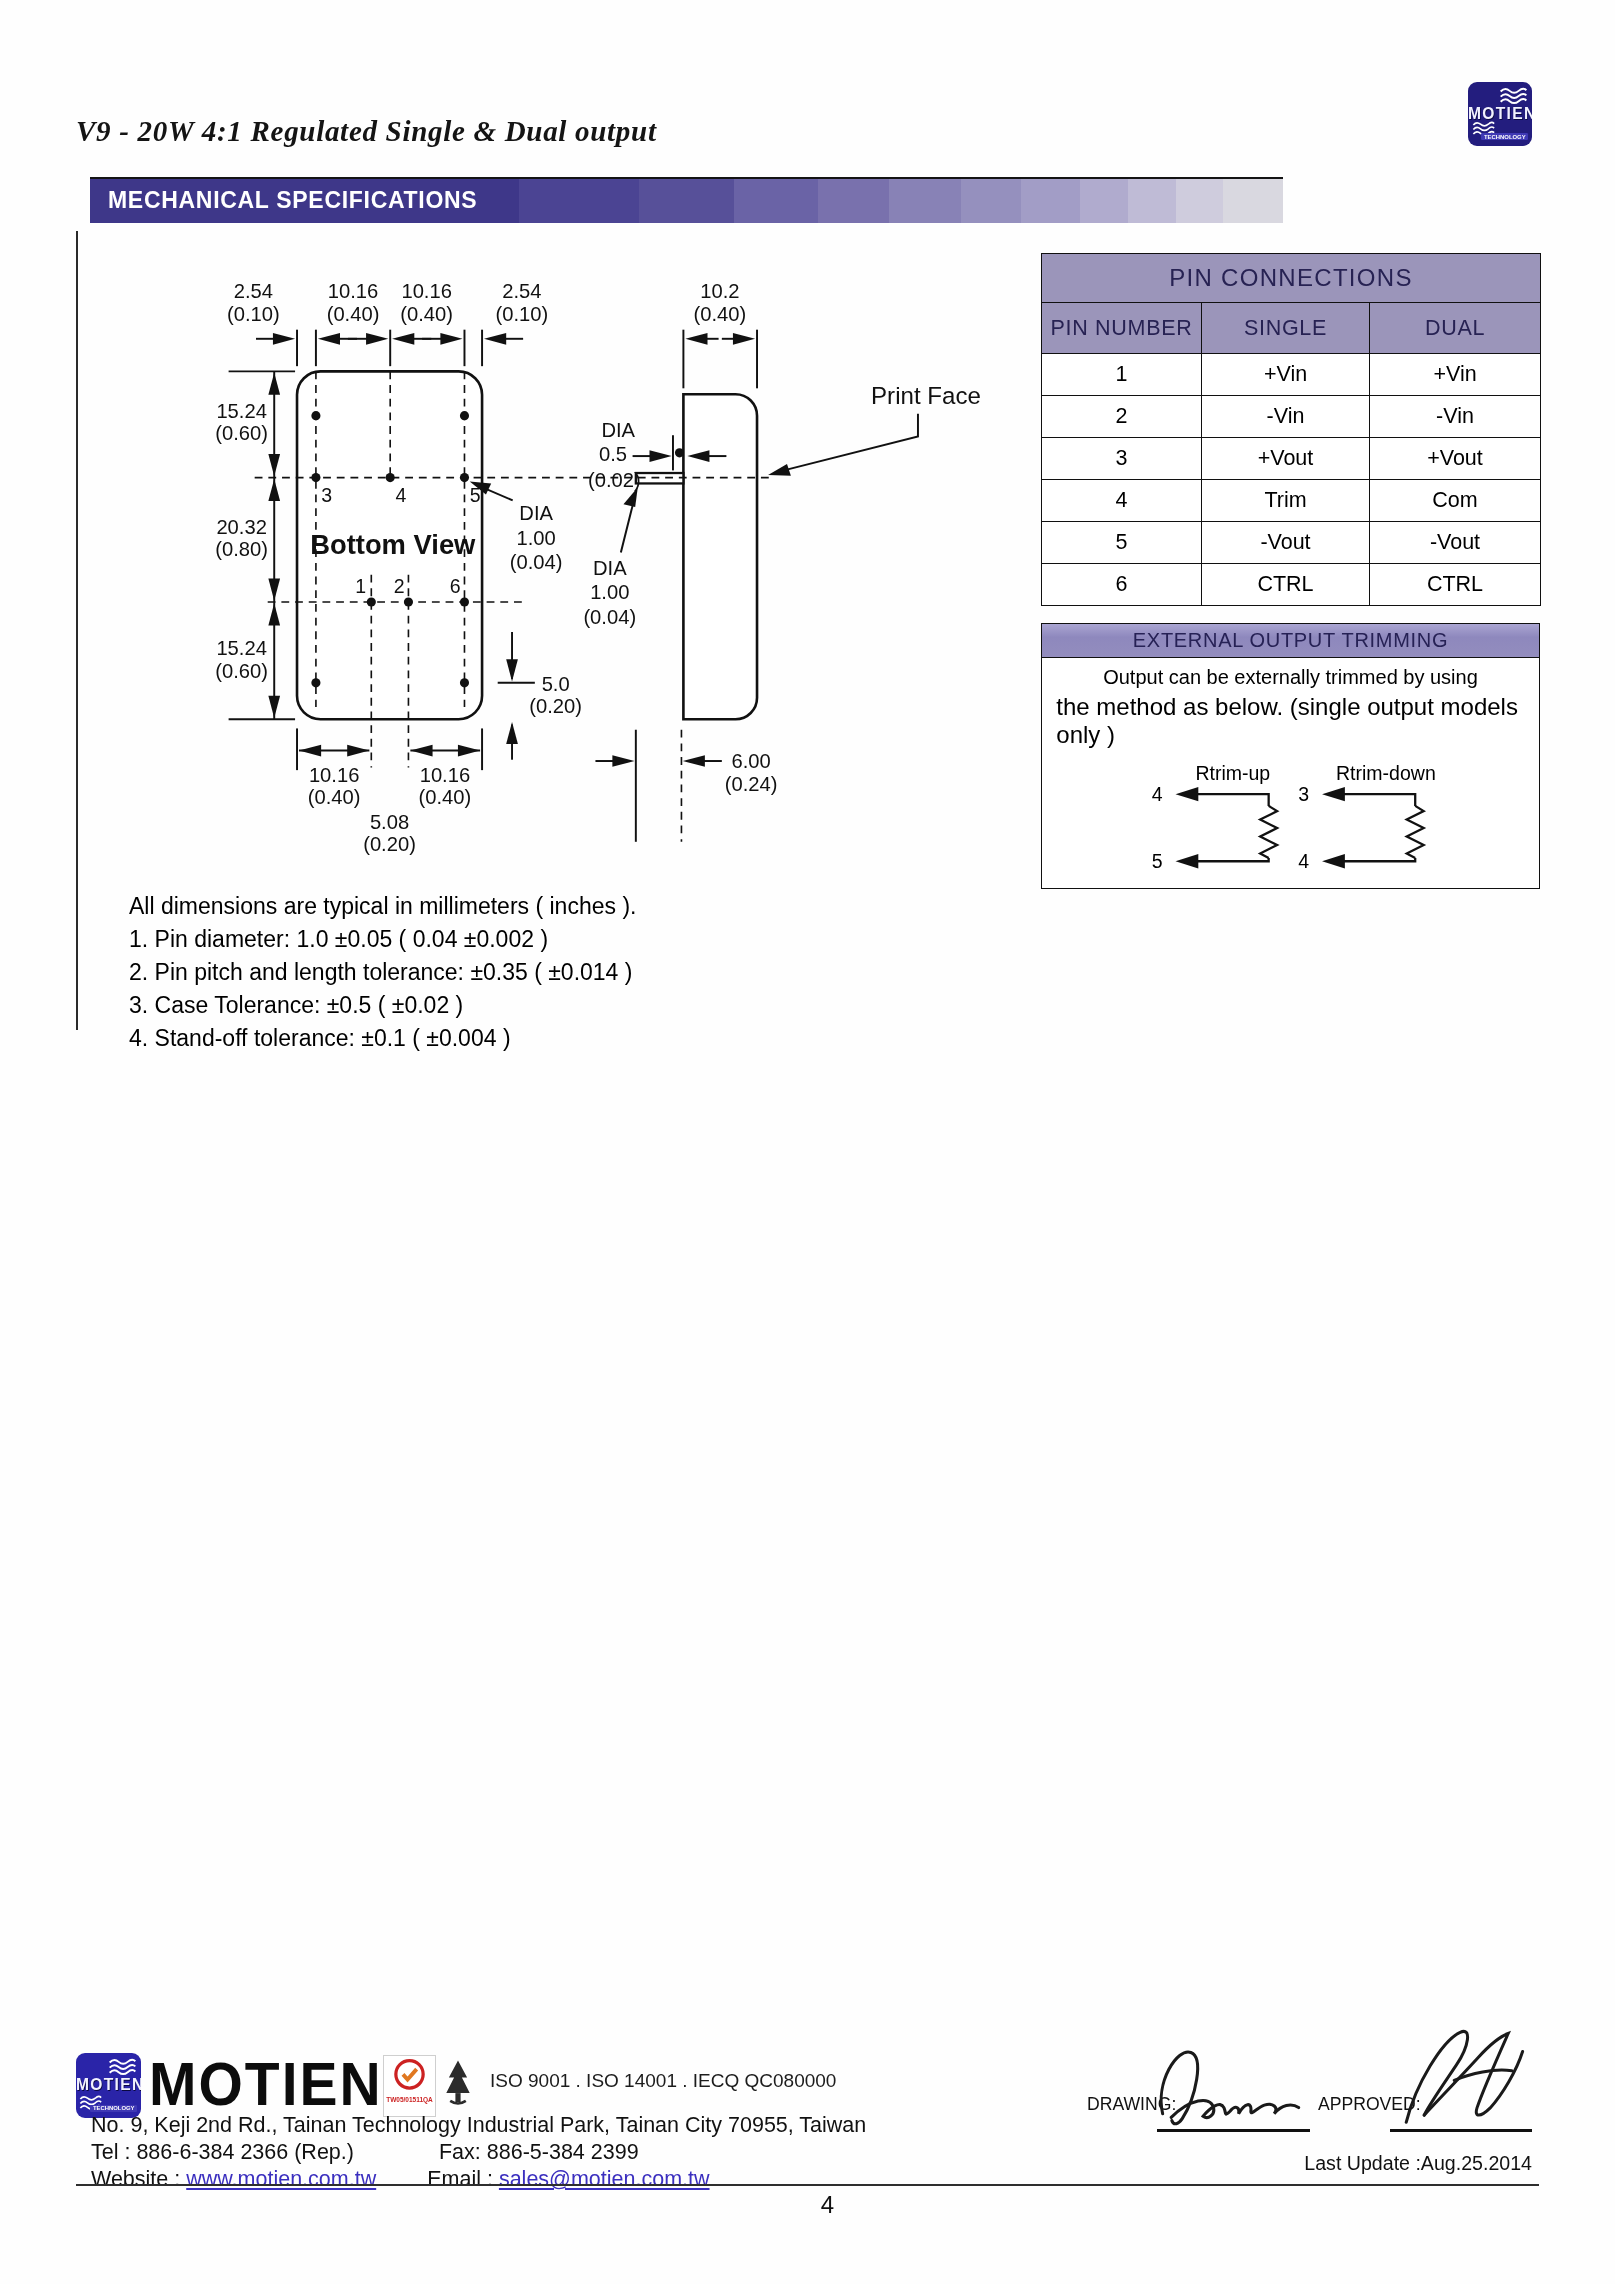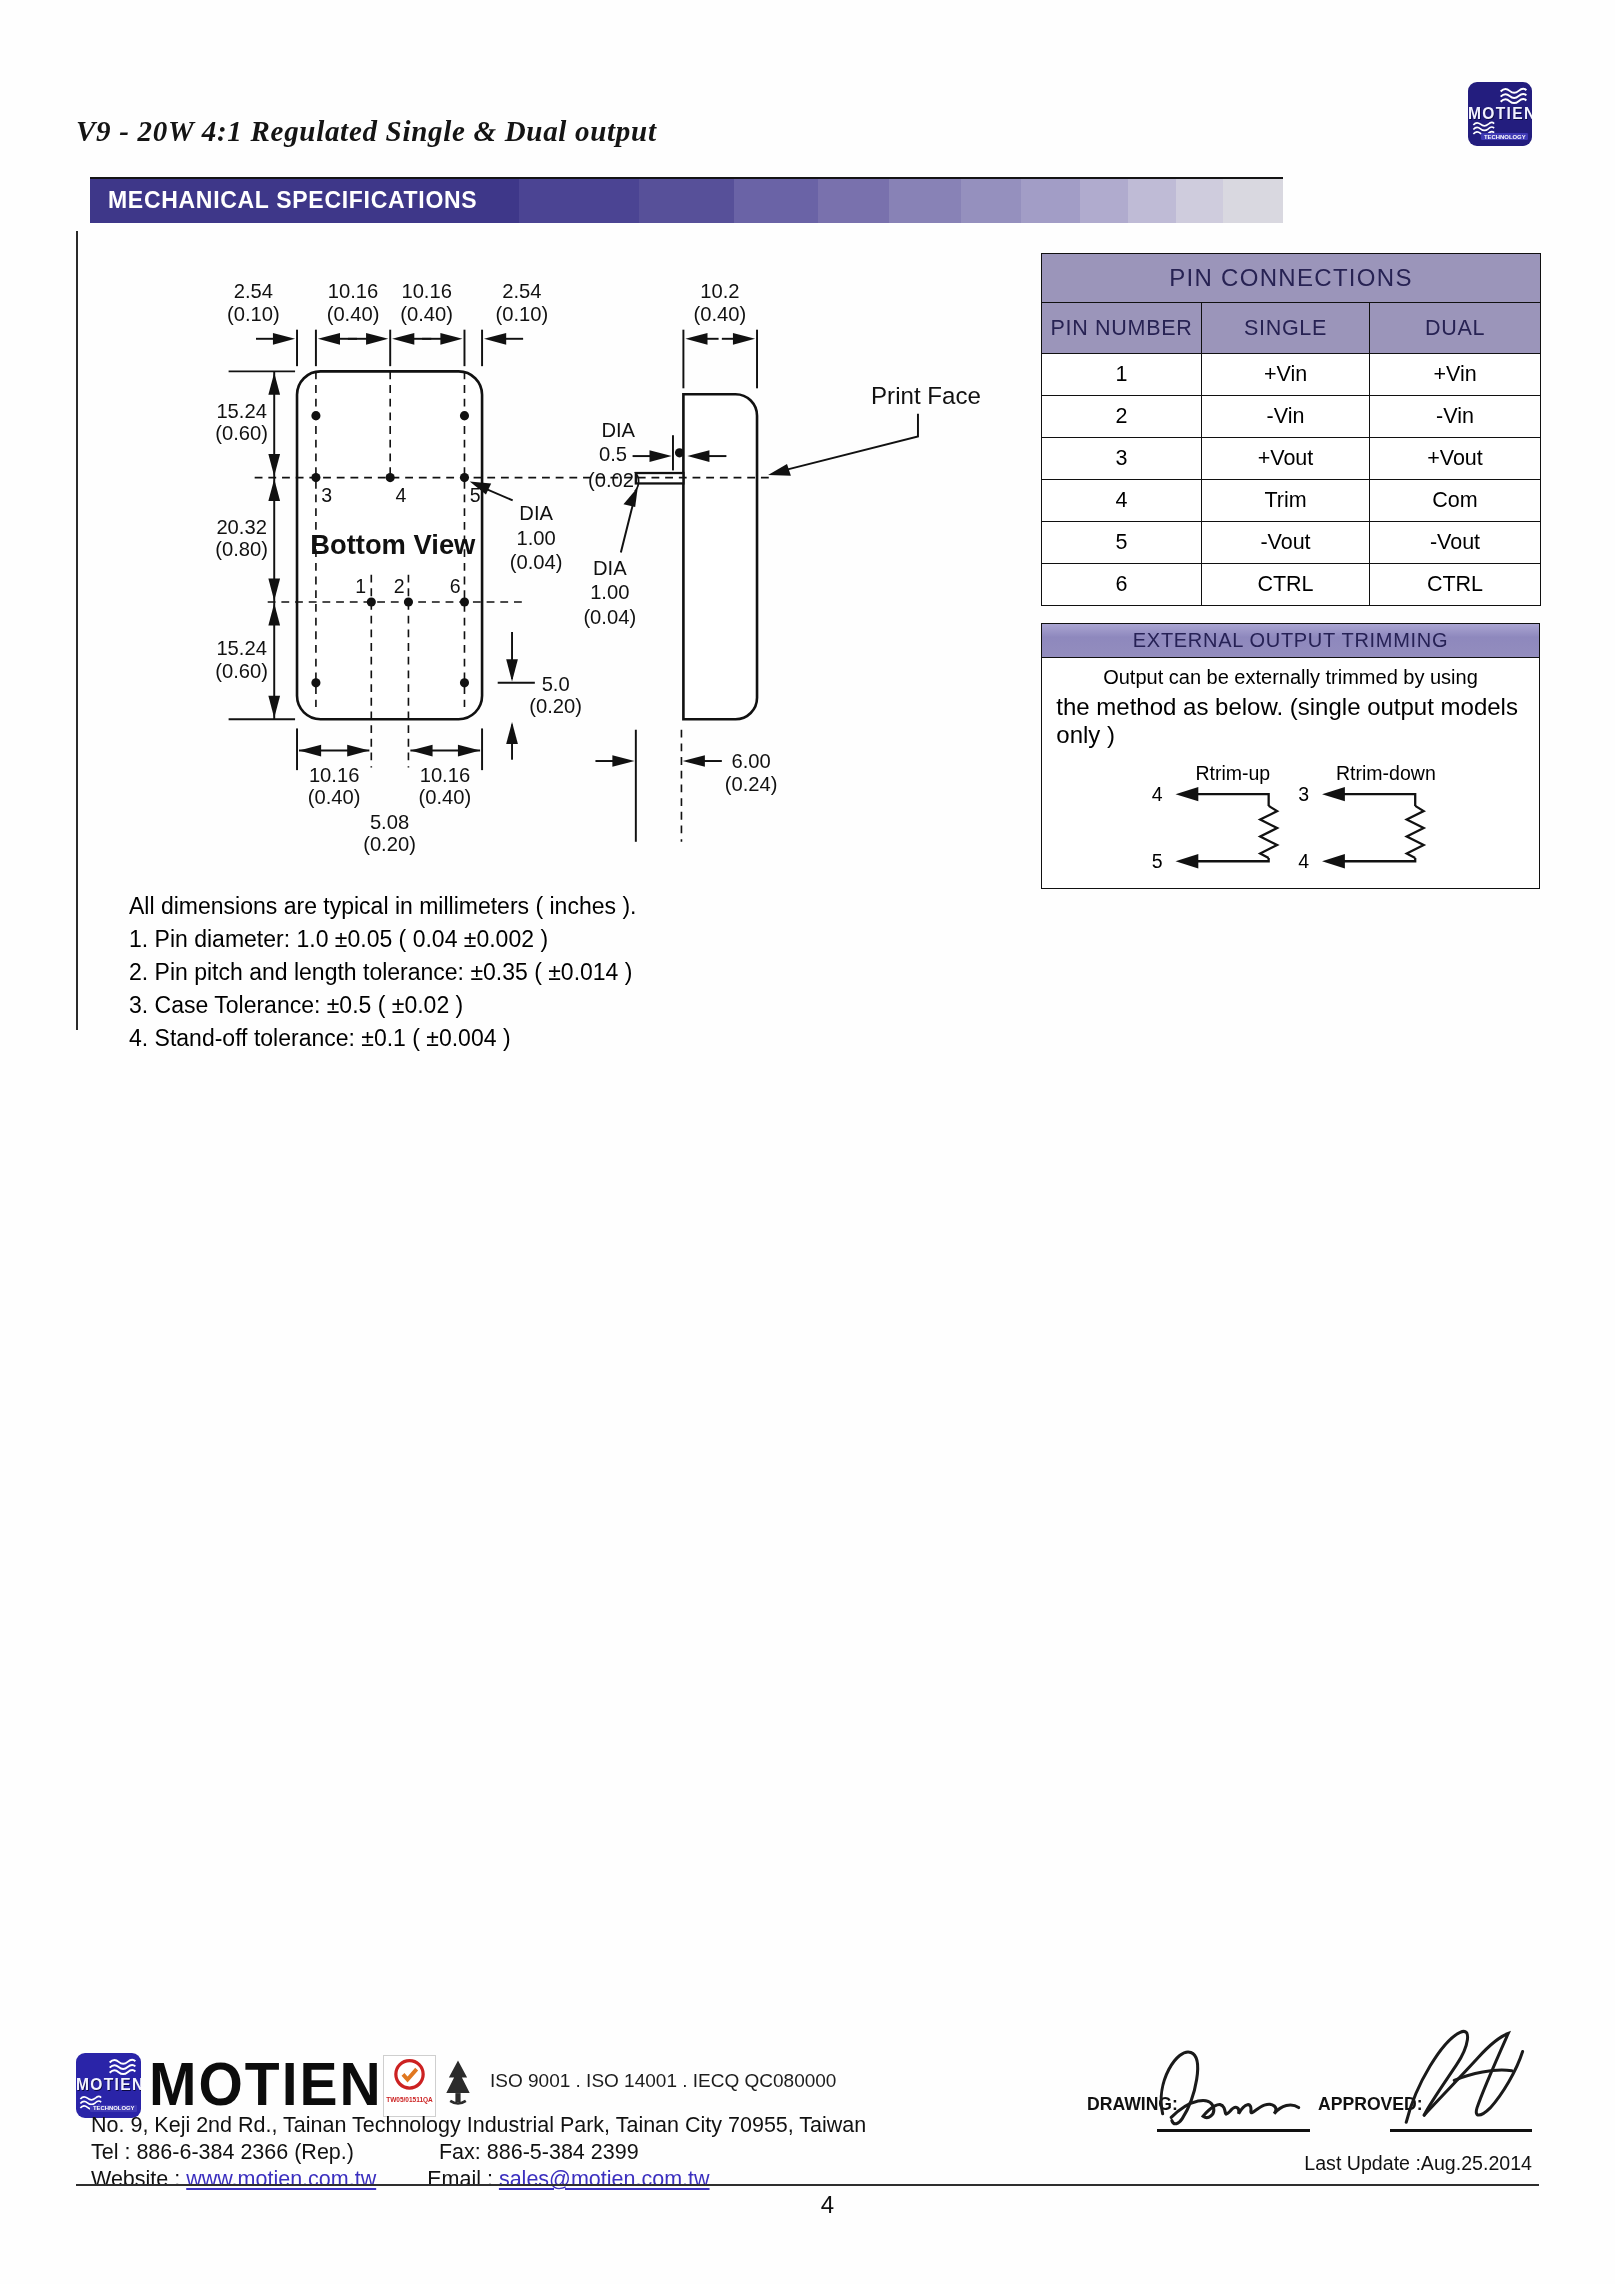--- a/index.html
+++ b/index.html
@@ -40,21 +40,21 @@
   .notes{position:absolute;left:129px;top:890px;font-size:23px;color:#000;line-height:33px;}
 
   
   .brand-big{position:absolute;left:149px;top:2048px;font-size:57px;font-weight:bold;letter-spacing:2px;color:#0c0c0c;transform:scaleY(1.08);transform-origin:top left;}
   .iso-line{position:absolute;left:490px;top:2070px;font-size:19px;color:#1c1c1c;}
   .addr{position:absolute;left:91px;top:2112px;font-size:21.5px;color:#111;line-height:27px;}
   .addr .row{white-space:nowrap;}
   .addr a{color:#3b2fbf;}
   .telspan{display:inline-block;width:342px;}
   .weblabel{display:inline-block;}
-  .sig-label{position:absolute;font-size:17.6px;font-weight:bold;color:#111;}
+  .sig-label{position:absolute;font-size:17.6px;font-weight:normal;color:#111;}
   .sig-line{position:absolute;height:2.6px;background:#111;}
   .last-update{position:absolute;left:1271px;top:2152px;width:261px;text-align:right;font-size:19.6px;color:#111;}
   .bottom-rule{position:absolute;left:76px;top:2184px;width:1463px;height:2px;background:#2e2e2e;}
   .page-num{position:absolute;left:808px;top:2191px;width:39px;text-align:center;font-size:24px;color:#111;}
 
   .cert1{position:absolute;left:383px;top:2055px;width:51px;height:60px;border:0.7px solid #cfcfcf;background:#fff;text-align:center;}
   .cert1 .code{font-size:6.5px;color:#cc2222;font-weight:bold;letter-spacing:0;}
   .cert2{position:absolute;left:441px;top:2058px;width:34px;height:52px;}
 
   svg text{font-family:"Liberation Sans",sans-serif;}

